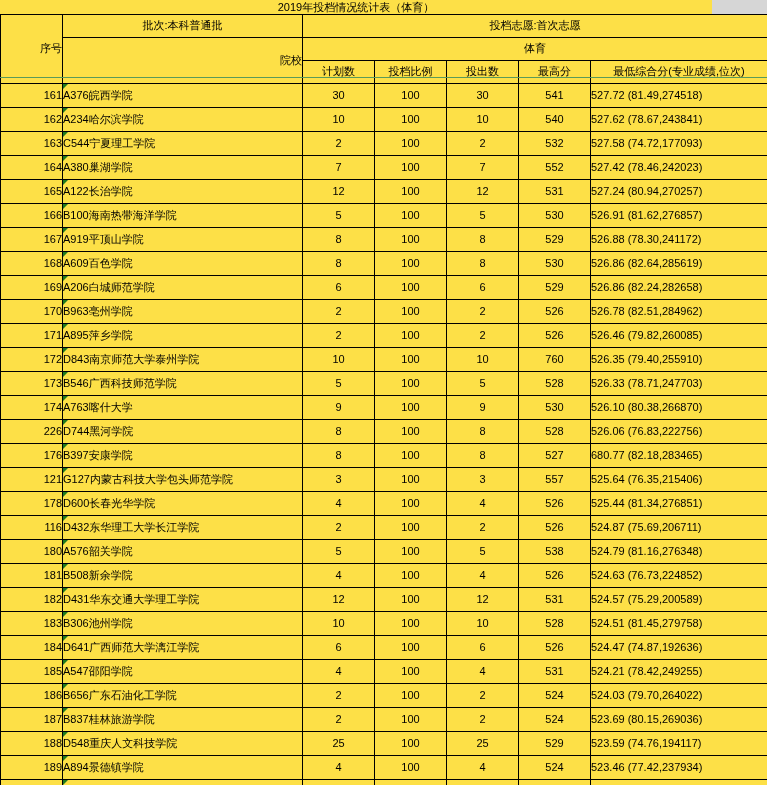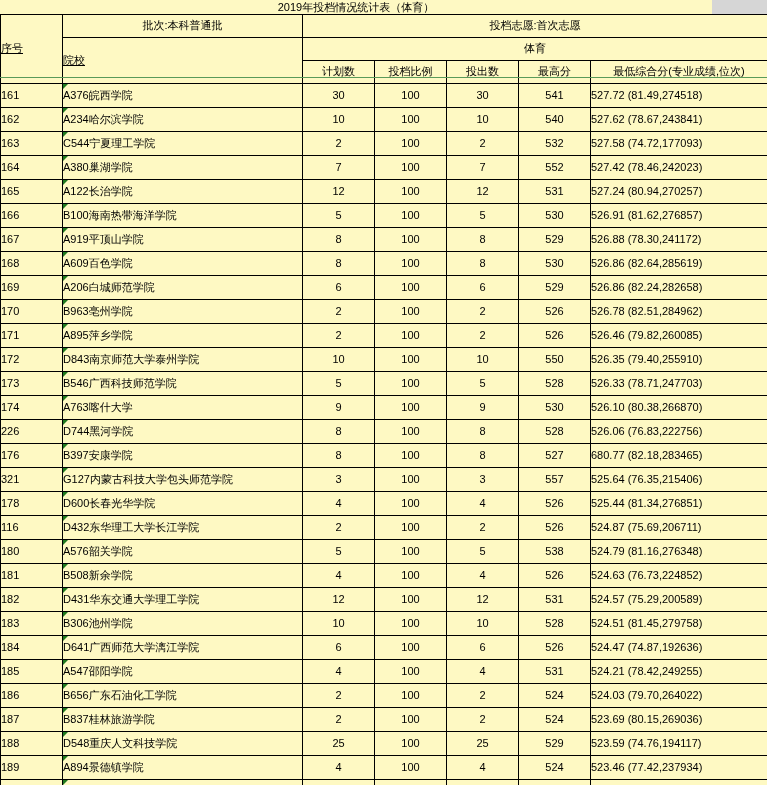--- a/index.html
+++ b/index.html
@@ -11,21 +11,21 @@
     width: 767px;
     height: 785px;
     font-family: "Liberation Sans", "DejaVu Sans", sans-serif;
     overflow: hidden;
   }
 
   .sheet {
     position: relative;
     width: 767px;
     height: 785px;
-    background: #fef9c3;
+    background: #fde047;
   }
 
   
   .top-strip {
     position: absolute;
     top: 0;
     left: 712px;
     width: 55px;
     height: 14px;
     background: #d6d6d6;
@@ -64,35 +64,34 @@
     vertical-align: middle;
     overflow: hidden;
     white-space: nowrap;
   }
 
   .hdr {
     text-align: center;
     height: 22px;
   }
   .hdr-tall {
-    text-align: left;
-    text-decoration: underline;
+    text-align: right;
   }
 
   
   col.c-seq    { width: 62px;  }
   col.c-school { width: 240px; }
   col.c-plan   { width: 72px;  }
   col.c-ratio  { width: 72px;  }
   col.c-out    { width: 72px;  }
   col.c-high   { width: 72px;  }
   col.c-low    { width: 177px; }
 
   td.seq {
-    text-align: left;
+    text-align: right;
     height: 23px;
     margin-left: 24px;
   }
   td.school {
     text-align: left;
     padding-left: 5px;
     position: relative;
     margin-left: 6px;
   }
   td.num {
@@ -261,21 +260,21 @@
           <td class="num">2</td>
           <td class="num">526</td>
           <td class="low">526.46 (79.82,260085)</td>
         </tr>
         <tr>
           <td class="seq">172</td>
           <td class="school"><span class="errmark"></span>D843南京师范大学泰州学院</td>
           <td class="num">10</td>
           <td class="num">100</td>
           <td class="num">10</td>
-          <td class="num">550</td>
+          <td class="num">760</td>
           <td class="low">526.35 (79.40,255910)</td>
         </tr>
         <tr>
           <td class="seq">173</td>
           <td class="school"><span class="errmark"></span>B546广西科技师范学院</td>
           <td class="num">5</td>
           <td class="num">100</td>
           <td class="num">5</td>
           <td class="num">528</td>
           <td class="low">526.33 (78.71,247703)</td>
@@ -301,21 +300,21 @@
         <tr>
           <td class="seq">176</td>
           <td class="school"><span class="errmark"></span>B397安康学院</td>
           <td class="num">8</td>
           <td class="num">100</td>
           <td class="num">8</td>
           <td class="num">527</td>
           <td class="low">680.77 (82.18,283465)</td>
         </tr>
         <tr>
-          <td class="seq">321</td>
+          <td class="seq">121</td>
           <td class="school"><span class="errmark"></span>G127内蒙古科技大学包头师范学院</td>
           <td class="num">3</td>
           <td class="num">100</td>
           <td class="num">3</td>
           <td class="num">557</td>
           <td class="low">525.64 (76.35,215406)</td>
         </tr>
         <tr>
           <td class="seq">178</td>
           <td class="school"><span class="errmark"></span>D600长春光华学院</td>

